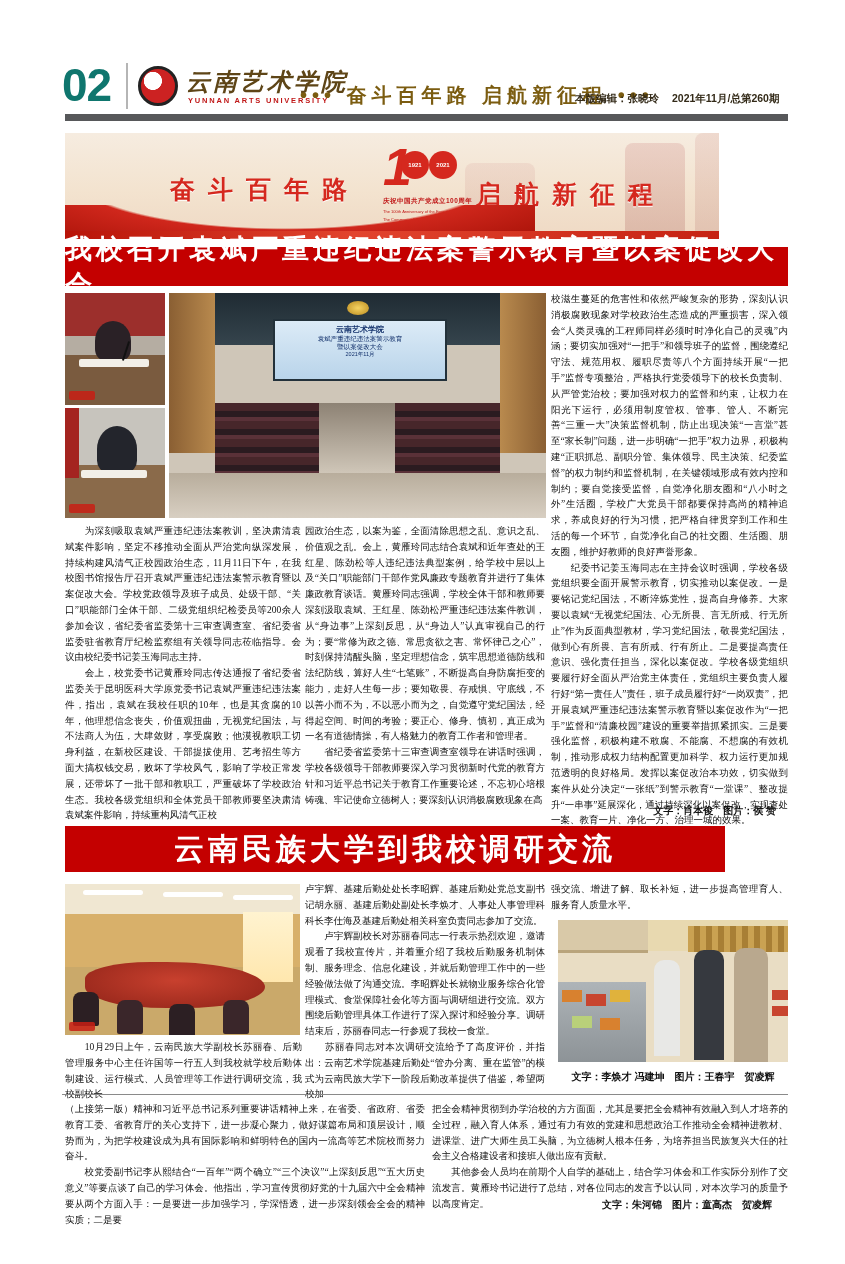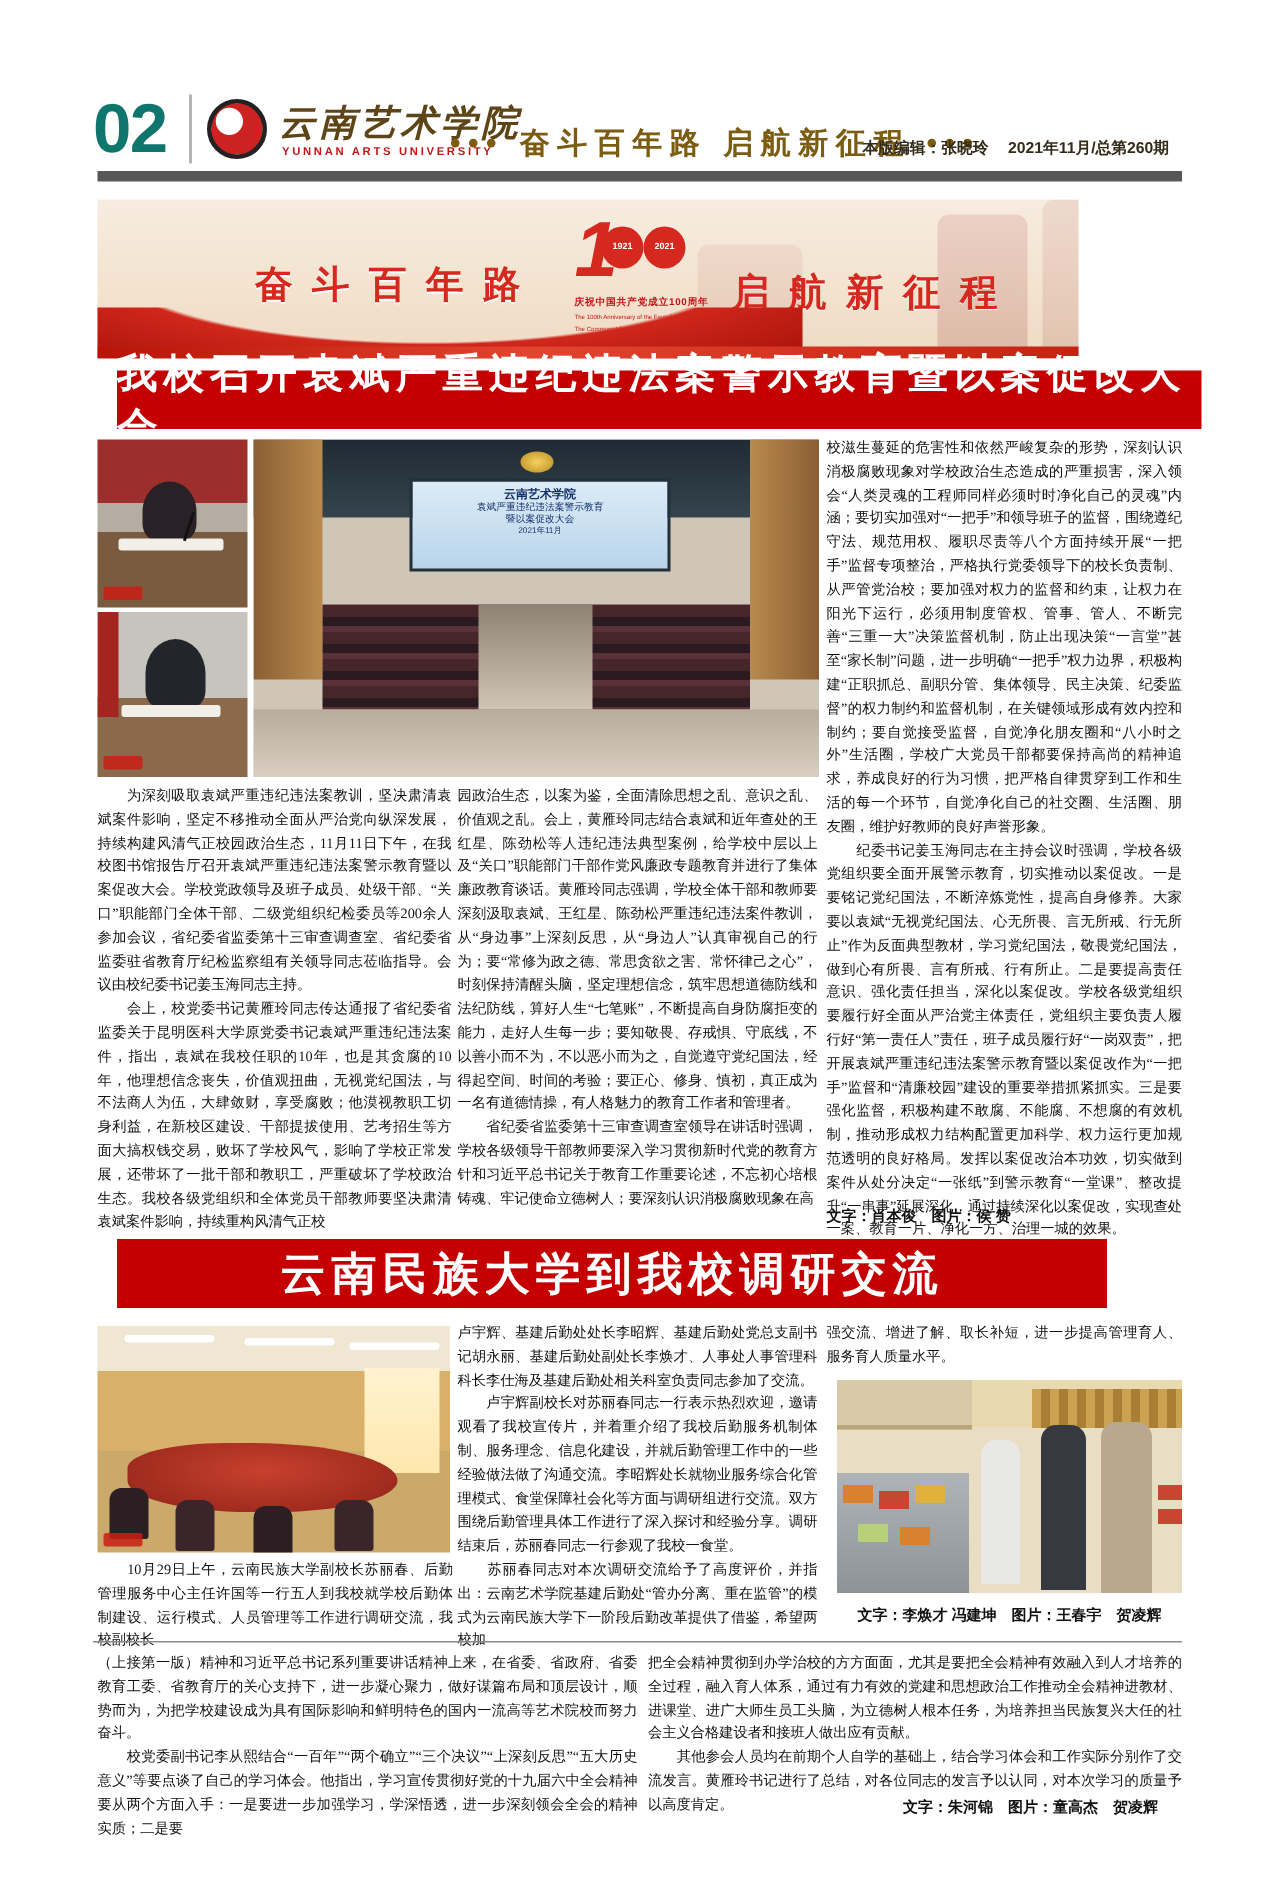--- a/index.html
+++ b/index.html
@@ -21,21 +21,21 @@
   .bannertxt{font-family:"Liberation Sans",sans-serif;font-weight:900;font-size:25px;color:#d5281e;letter-spacing:13px;text-shadow:0 1px 0 #fff;}
   .ribbon{background:radial-gradient(ellipse at 50% -80%,transparent 58%,#d0271c 60%,#a81208 100%);}
   .wall{opacity:.35;background:linear-gradient(180deg,#d8a09a,#b97b72);border-radius:8px 8px 0 0;}
   .logo1{font-family:"Liberation Sans",sans-serif;font-style:italic;font-weight:900;font-size:52px;color:#d5281e;line-height:52px;}
   .logocirc{width:28px;height:28px;border-radius:50%;background:#d5281e;color:#fff;
             font-family:"Liberation Sans",sans-serif;font-size:6px;font-weight:bold;
             display:flex;align-items:center;justify-content:center;}
   .celecn{font-family:"Liberation Sans",sans-serif;font-weight:bold;font-size:6.5px;color:#c01818;letter-spacing:.5px;}
   .celeen{font-family:"Liberation Sans",sans-serif;font-size:4.5px;color:#c01818;transform:scale(.9);transform-origin:left top;}
   
-  .hbar{background:#c40000;display:flex;align-items:center;justify-content:center;margin-left:13px;}
+  .hbar{background:#c40000;display:flex;align-items:center;justify-content:center;}
   .hbar span{color:#fff;font-family:"Liberation Sans",sans-serif;font-weight:900;letter-spacing:4px;}
   
   .bodycol{font-size:9.5px;line-height:15.8px;text-align:justify;white-space:pre-line;color:#101010;}
   .credit{font-family:"Liberation Sans",sans-serif;font-weight:bold;font-size:10px;color:#111;}
   
   .ph{overflow:hidden;background:#888;}
   .wm{width:26px;height:9px;border-radius:2px;background:rgba(200,30,20,.85);}
   .screen-t{font-family:"Liberation Sans",sans-serif;color:#12306b;text-align:center;line-height:1.25;}
   .divider{border-top:1.5px solid #8a8a8a;}
 </style>
@@ -52,21 +52,21 @@
   <div class="abs slogan" style="left:300px;top:82px;">••• 奋斗百年路  启航新征程 •••</div>
   <div class="abs hdrinfo" style="left:575px;top:92px;">本版编辑：张晓玲</div>
   <div class="abs hdrinfo" style="left:672px;top:92px;">2021年11月/总第260期</div>
   <div class="abs grayrule" style="left:65px;top:114px;width:723px;height:7px;"></div>
 
   <div class="abs banner" style="left:65px;top:133px;width:654px;height:106px;">
     <div class="abs wall" style="left:560px;top:10px;width:60px;height:96px;"></div>
     <div class="abs wall" style="left:630px;top:0;width:90px;height:106px;opacity:.25;"></div>
     <div class="abs wall" style="left:400px;top:30px;width:70px;height:76px;opacity:.2;"></div>
     <div class="abs bannertxt" style="left:105px;top:40px;">奋斗百年路</div>
-    <div class="abs bannertxt" style="left:423px;top:45px;">启航新征程</div>
+    <div class="abs bannertxt" style="left:411px;top:45px;">启航新征程</div>
 
     <div class="abs" style="left:318px;top:6px;width:100px;height:90px;">
       <div class="abs logo1" style="left:0;top:2px;">1</div>
       <div class="abs logocirc" style="left:18px;top:12px;">1921</div>
       <div class="abs logocirc" style="left:46px;top:12px;">2021</div>
       <div class="abs celecn" style="left:0;top:58px;width:100px;">庆祝中国共产党成立100周年</div>
       <div class="abs celeen" style="left:0;top:70px;width:120px;">The 100th Anniversary of the Founding of</div>
       <div class="abs celeen" style="left:0;top:78px;width:120px;">The Communist Party of China</div>
     </div>
     <div class="abs ribbon" style="left:-30px;top:72px;width:500px;height:34px;"></div>
@@ -104,21 +104,21 @@
     <div class="abs" style="left:150px;top:110px;width:76px;height:70px;background:linear-gradient(180deg,#8d8274,#cfc6b8);"></div>
     <div class="abs" style="left:0;top:180px;width:377px;height:45px;background:linear-gradient(180deg,#b8ad9c,#d8cfc2);"></div>
   </div>
 
   <div class="abs bodycol" style="left:551px;top:292px;width:237px;">校滋生蔓延的危害性和依然严峻复杂的形势，深刻认识消极腐败现象对学校政治生态造成的严重损害，深入领会“人类灵魂的工程师同样必须时时净化自己的灵魂”内涵；要切实加强对“一把手”和领导班子的监督，围绕遵纪守法、规范用权、履职尽责等八个方面持续开展“一把手”监督专项整治，严格执行党委领导下的校长负责制、从严管党治校；要加强对权力的监督和约束，让权力在阳光下运行，必须用制度管权、管事、管人、不断完善“三重一大”决策监督机制，防止出现决策“一言堂”甚至“家长制”问题，进一步明确“一把手”权力边界，积极构建“正职抓总、副职分管、集体领导、民主决策、纪委监督”的权力制约和监督机制，在关键领域形成有效内控和制约；要自觉接受监督，自觉净化朋友圈和“八小时之外”生活圈，学校广大党员干部都要保持高尚的精神追求，养成良好的行为习惯，把严格自律贯穿到工作和生活的每一个环节，自觉净化自己的社交圈、生活圈、朋友圈，维护好教师的良好声誉形象。
 　　纪委书记姜玉海同志在主持会议时强调，学校各级党组织要全面开展警示教育，切实推动以案促改。一是要铭记党纪国法，不断淬炼党性，提高自身修养。大家要以袁斌“无视党纪国法、心无所畏、言无所戒、行无所止”作为反面典型教材，学习党纪国法，敬畏党纪国法，做到心有所畏、言有所戒、行有所止。二是要提高责任意识、强化责任担当，深化以案促改。学校各级党组织要履行好全面从严治党主体责任，党组织主要负责人履行好“第一责任人”责任，班子成员履行好“一岗双责”，把开展袁斌严重违纪违法案警示教育暨以案促改作为“一把手”监督和“清廉校园”建设的重要举措抓紧抓实。三是要强化监督，积极构建不敢腐、不能腐、不想腐的有效机制，推动形成权力结构配置更加科学、权力运行更加规范透明的良好格局。发挥以案促改治本功效，切实做到案件从处分决定“一张纸”到警示教育“一堂课”、整改提升“一串事”延展深化，通过持续深化以案促改，实现查处一案、教育一片、净化一方、治理一城的效果。</div>
   <div class="abs bodycol" style="left:65px;top:524px;width:236px;">　　为深刻吸取袁斌严重违纪违法案教训，坚决肃清袁斌案件影响，坚定不移推动全面从严治党向纵深发展，持续构建风清气正校园政治生态，11月11日下午，在我校图书馆报告厅召开袁斌严重违纪违法案警示教育暨以案促改大会。学校党政领导及班子成员、处级干部、“关口”职能部门全体干部、二级党组织纪检委员等200余人参加会议，省纪委省监委第十三审查调查室、省纪委省监委驻省教育厅纪检监察组有关领导同志莅临指导。会议由校纪委书记姜玉海同志主持。
 　　会上，校党委书记黄雁玲同志传达通报了省纪委省监委关于昆明医科大学原党委书记袁斌严重违纪违法案件，指出，袁斌在我校任职的10年，也是其贪腐的10年，他理想信念丧失，价值观扭曲，无视党纪国法，与不法商人为伍，大肆敛财，享受腐败；他漠视教职工切身利益，在新校区建设、干部提拔使用、艺考招生等方面大搞权钱交易，败坏了学校风气，影响了学校正常发展，还带坏了一批干部和教职工，严重破坏了学校政治生态。我校各级党组织和全体党员干部教师要坚决肃清袁斌案件影响，持续重构风清气正校</div>
   <div class="abs bodycol" style="left:305px;top:524px;width:240px;">园政治生态，以案为鉴，全面清除思想之乱、意识之乱、价值观之乱。会上，黄雁玲同志结合袁斌和近年查处的王红星、陈劲松等人违纪违法典型案例，给学校中层以上及“关口”职能部门干部作党风廉政专题教育并进行了集体廉政教育谈话。黄雁玲同志强调，学校全体干部和教师要深刻汲取袁斌、王红星、陈劲松严重违纪违法案件教训，从“身边事”上深刻反思，从“身边人”认真审视自己的行为；要“常修为政之德、常思贪欲之害、常怀律己之心”，时刻保持清醒头脑，坚定理想信念，筑牢思想道德防线和法纪防线，算好人生“七笔账”，不断提高自身防腐拒变的能力，走好人生每一步；要知敬畏、存戒惧、守底线，不以善小而不为，不以恶小而为之，自觉遵守党纪国法，经得起空间、时间的考验；要正心、修身、慎初，真正成为一名有道德情操，有人格魅力的教育工作者和管理者。
 　　省纪委省监委第十三审查调查室领导在讲话时强调，学校各级领导干部教师要深入学习贯彻新时代党的教育方针和习近平总书记关于教育工作重要论述，不忘初心培根铸魂、牢记使命立德树人；要深刻认识消极腐败现象在高</div>
-  <div class="abs credit" style="left:551px;top:804px;width:225px;">文字：肖本俊　图片：侯 赞</div>
+  <div class="abs credit" style="left:551px;top:804px;width:225px;text-align:right;">文字：肖本俊　图片：侯 赞</div>
 
   <div class="abs hbar" style="left:65px;top:826px;width:660px;height:46px;">
     <span style="font-size:30px;">云南民族大学到我校调研交流</span>
   </div>
 
   <div class="abs ph" style="left:65px;top:884px;width:235px;height:151px;background:linear-gradient(180deg,#f0e7d2 0 20%,#d8b06a 20% 55%,#caa96a 55% 100%);">
     <div class="abs" style="left:18px;top:6px;width:60px;height:5px;background:#fff;border-radius:3px;box-shadow:80px 2px 0 #fff,150px 5px 0 #fff;"></div>
     <div class="abs" style="left:178px;top:28px;width:50px;height:70px;background:linear-gradient(180deg,#fff3d0,#ffe7ae);"></div>
     <div class="abs" style="left:20px;top:78px;width:180px;height:46px;border-radius:40% 60% 50% 50%;background:radial-gradient(ellipse at 50% 40%,#c8402e,#8f2318);"></div>
     <div class="abs" style="left:8px;top:108px;width:26px;height:34px;border-radius:8px 8px 2px 2px;background:#2c1f23;box-shadow:44px 8px 0 #3a262a,96px 12px 0 #2c1f23,150px 8px 0 #3a262a;"></div>

